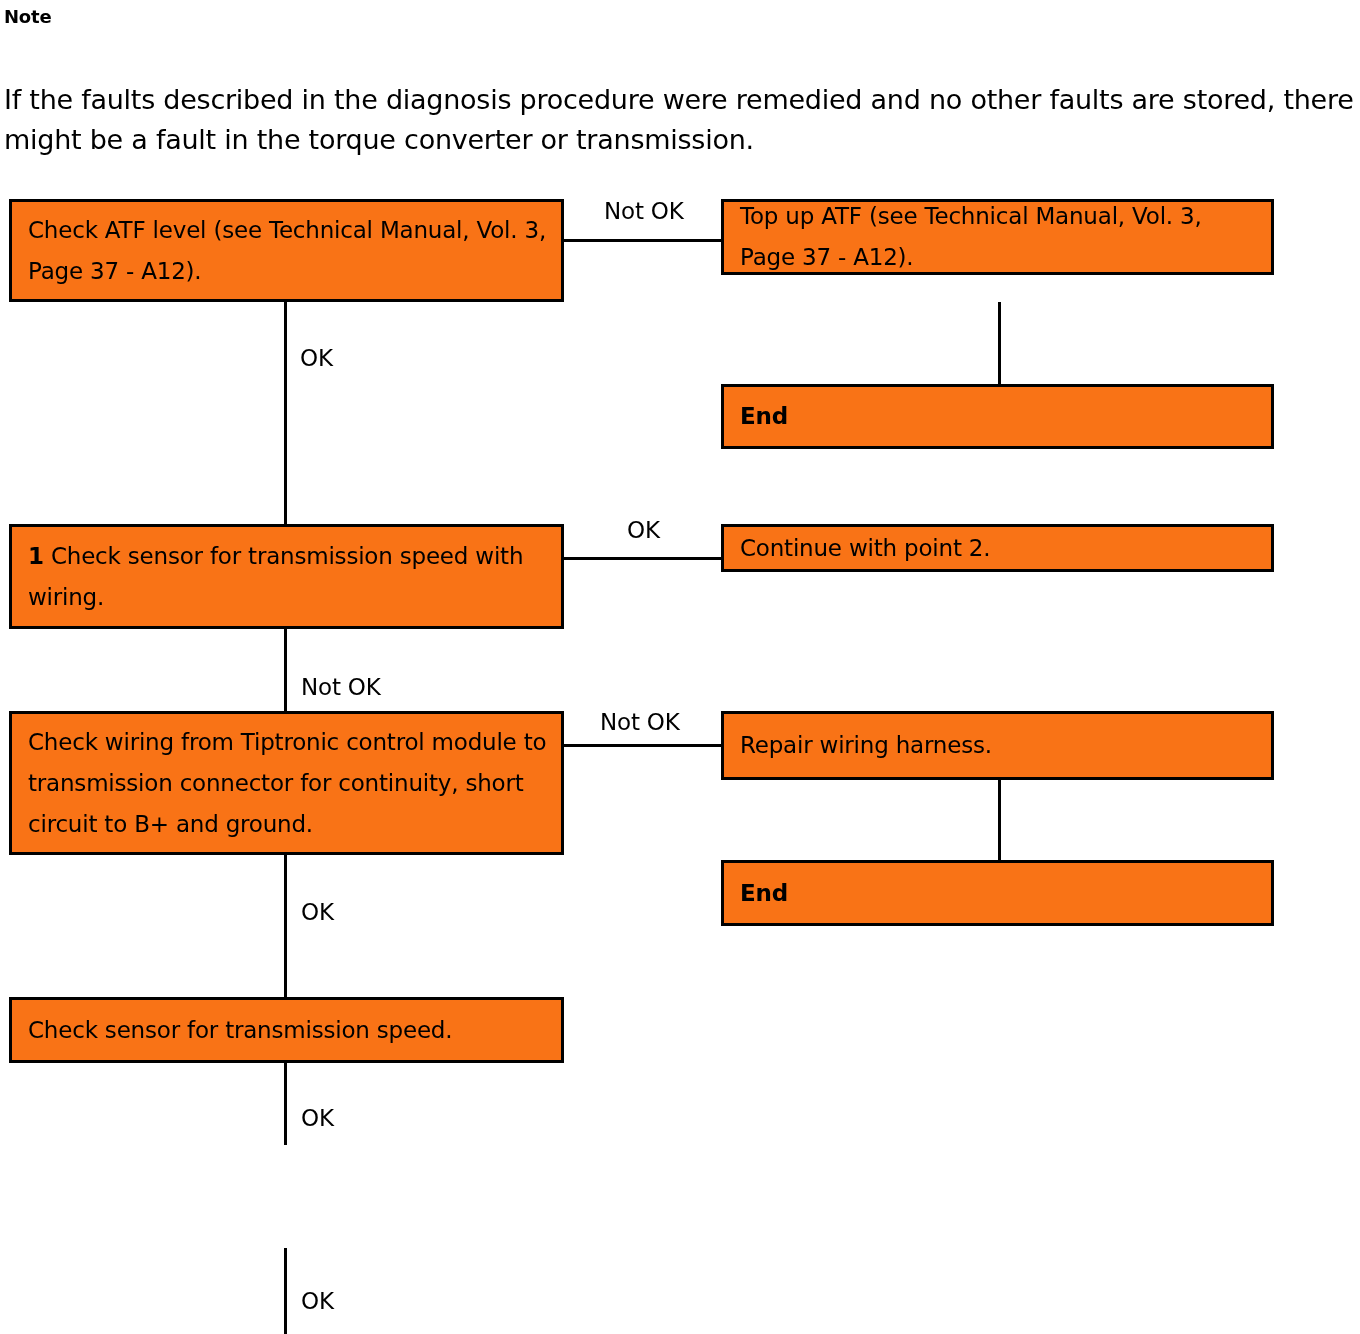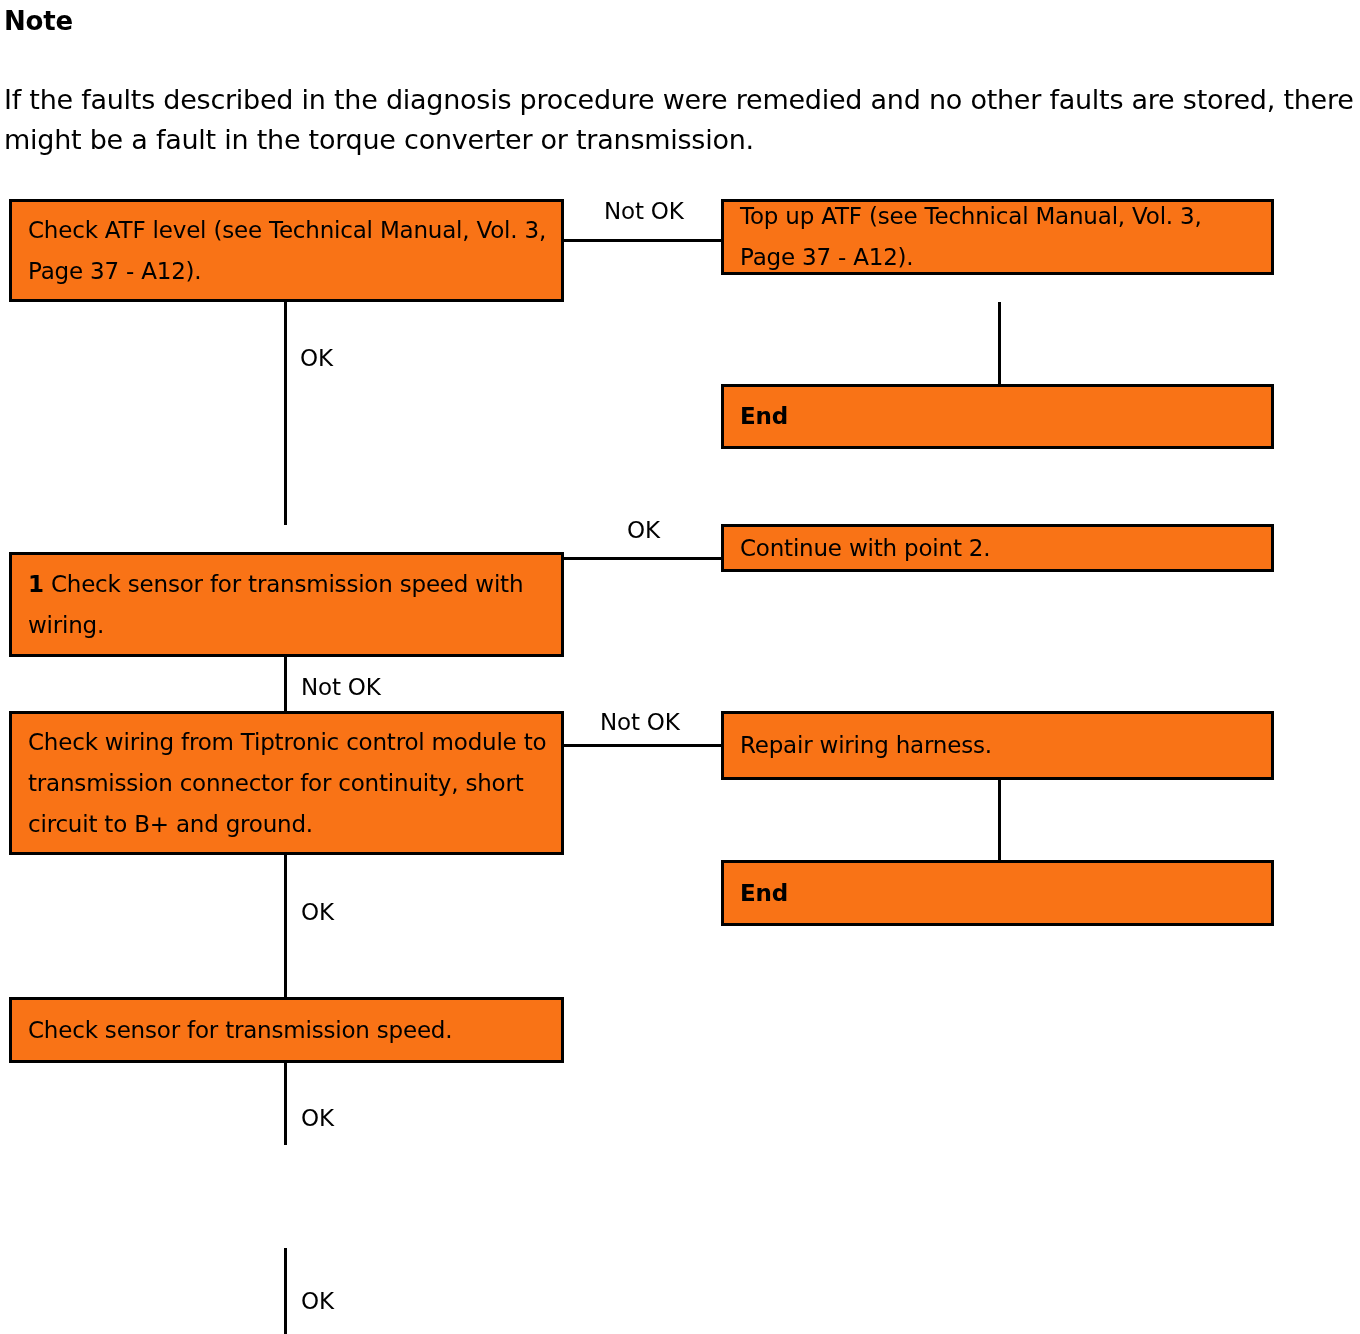--- a/index.html
+++ b/index.html
@@ -21,21 +21,21 @@
     left: 0; top: 0;
     width: 1360px;
     height: 1334px;
   }
 
   
   .note-title {
     position: absolute;
     left: 4px;
     top: 6px;
-    font-size: 26px;
+    font-size: 18px;
     font-weight: bold;
     letter-spacing: -0.2px;
   }
   .note-body {
     position: absolute;
     left: 4px;
     top: 80px;
     width: 1352px;
     font-size: 27px;
     line-height: 40px;
@@ -123,21 +123,21 @@
   </div>
 
   <div class="fc-box" style="left:721px; top:199px; width:553px; height:76px;">
     <span class="txt">Top up ATF (see Technical Manual, Vol. 3, Page 37 - A12).</span>
   </div>
 
   <div class="fc-box bold-label" style="left:721px; top:384px; width:553px; height:65px;">
     <span class="txt">End</span>
   </div>
 
-  <div class="fc-box" style="left:9px; top:524px; width:555px; height:105px;margin-top:28px;">
+  <div class="fc-box" style="left:9px; top:524px; width:555px; height:105px;">
     <span class="txt"><span class="lead">1</span> <span>Check sensor for transmission speed with wiring.</span></span>
   </div>
 
   <div class="fc-box" style="left:721px; top:524px; width:553px; height:48px;">
     <span class="txt">Continue with point 2.</span>
   </div>
 
   <div class="fc-box" style="left:9px; top:711px; width:555px; height:144px;">
     <span class="txt">Check wiring from Tiptronic control module to transmission connector for continuity, short circuit to B+ and ground.</span>
   </div>

